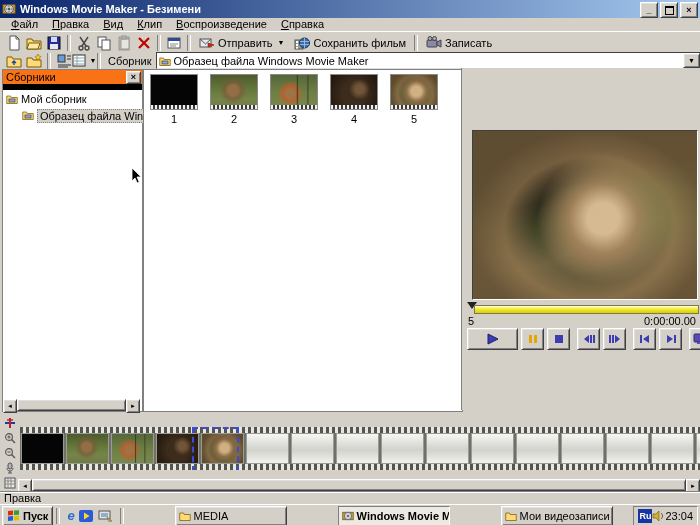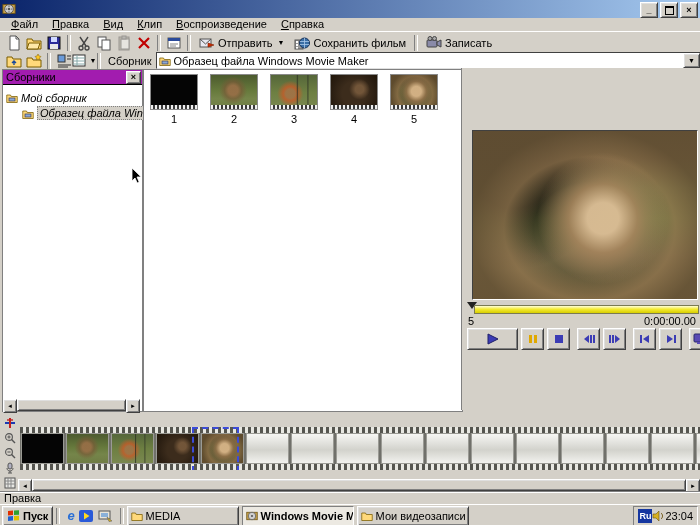--- a/index.html
+++ b/index.html
@@ -32,26 +32,26 @@
   .icon12{width:12px;height:12px;flex:0 0 auto;}
   .disabled{opacity:.45;filter:grayscale(.8);}
   .drop-arrow{font-size:7px;margin-left:2px;}
   #collection-combo{flex:1;height:15px;display:flex;align-items:center;background:#ffffff;
     border:1px solid;border-color:#404040 #dfdfdf #dfdfdf #404040;margin-right:3px;}
   #collection-combo .ctext{flex:1;padding-left:3px;white-space:nowrap;overflow:hidden;}
   .combo-btn{width:15px;height:13px;background:#d4d0c8;display:flex;align-items:center;justify-content:center;font-size:7px;}
   
   #collections-panel{position:absolute;left:2px;top:69px;width:139px;height:341px;background:#fff;
     border:1px solid #808080;}
-  #collections-header{height:14px;background:#a21caf;display:flex;align-items:center;
-    border-bottom:1px solid #000000;padding-left:3px;}
+  #collections-header{height:14px;background:#f97316;display:flex;align-items:center;
+    border-bottom:6px solid #000000;padding-left:3px;}
   #collections-header .xbtn{margin-left:auto;margin-right:1px;width:13px;height:11px;background:#d4d0c8;
     display:flex;align-items:center;justify-content:center;font-size:9px;font-weight:bold;line-height:1;}
   .tree{padding:3px 0 0 3px;}
-  .tree-row{display:flex;align-items:flex-end;gap:3px;height:16px;white-space:nowrap;font-style:italic;}
+  .tree-row{display:flex;align-items:flex-start;gap:3px;height:16px;white-space:nowrap;}
   .tree-row.child{margin-left:16px;}
   .tree-sel{background:#d4d0c8;border:1px dotted #808080;padding:0 2px;}
   #lp-scroll{position:absolute;left:0px;bottom:0px;width:137px;height:12px;background:#d4d0c8;display:flex;}
   .sbtn{width:12px;height:12px;background:#d4d0c8;display:flex;align-items:center;justify-content:center;
         font-size:6px;flex:0 0 auto;line-height:1;}
   .sthumb{flex:1;background:#d4d0c8;margin-right:12px;}
   #contents-pane{position:absolute;left:143px;top:69px;width:318px;height:341px;background:#fff;
     border:1px solid #808080;overflow:hidden;}
   .thumbs{display:flex;gap:12px;padding:4px 0 0 6px;}
   .thumb{width:48px;text-align:center;}
@@ -110,21 +110,21 @@
   #tl-scroll .sthumb{margin-right:0;}
   
   #statusbar{position:absolute;left:0;top:491px;width:700px;height:12px;border-top:1px solid #808080;
     box-shadow:inset 0 1px 0 #fff;display:flex;align-items:center;padding-left:4px;}
   #taskbar{position:absolute;left:0;top:504px;width:700px;height:21px;background:#d4d0c8;border-top:1px solid #fff;
     display:flex;align-items:center;}
   #start-btn{margin-left:2px;height:18px;display:flex;align-items:center;gap:2px;background:#d4d0c8;
     padding:0 4px;font-weight:bold;flex:0 0 auto;}
   .ql{display:flex;align-items:center;gap:4px;margin:0 4px;flex:0 0 auto;}
   .taskbtn{width:104px;height:18px;background:#d4d0c8;display:flex;align-items:center;gap:3px;
-    padding:0 3px;margin-right:3px;white-space:nowrap;overflow:hidden;flex:0 0 auto;font-size:11px;}
+    padding:0 3px;margin-right:3px;white-space:nowrap;overflow:hidden;flex:0 0 auto;font-size:11px;margin-left:48px;}
   .taskbtn.active{background:#ece9e2;font-weight:bold;}
   #tray{margin-left:auto;margin-right:2px;height:18px;display:flex;align-items:center;gap:0;
     padding:0 4px;border:1px solid;border-color:#808080 #fff #fff #808080;flex:0 0 auto;}
   #lang-ind{width:14px;height:14px;background:#1536a0;color:#fff;font-size:9px;font-weight:bold;
     display:flex;align-items:center;justify-content:center;}
   
   #cursor{position:absolute;left:131px;top:167px;z-index:50;}
 </style>
 </head>
 <body>
@@ -134,20 +134,21 @@
   <div id="titlebar">
     <svg class="appicon" viewBox="0 0 16 16">
       <rect x="1" y="3" width="14" height="10" fill="#c8a24a" stroke="#6a5010"></rect>
       <circle cx="8" cy="8" r="5" fill="#cfcfcf" stroke="#555"></circle>
       <circle cx="8" cy="8" r="1.4" fill="#555"></circle>
       <circle cx="8" cy="4.8" r="1" fill="#888"></circle>
         <circle cx="11" cy="8" r="1" fill="#888"></circle>
       <circle cx="8" cy="11.2" r="1" fill="#888"></circle>
         <circle cx="5" cy="8" r="1" fill="#888"></circle>
     </svg>
+    <span class="title">Windows Movie Maker - Безимени</span>
     <div class="wbtns">
       <div class="wbtn out2">
           <span>_</span>
         </div>
       <div class="wbtn out2">
           <span class="restore-glyph"></span>
         </div>
       <div class="wbtn out2">
           <span>×</span>
         </div>

